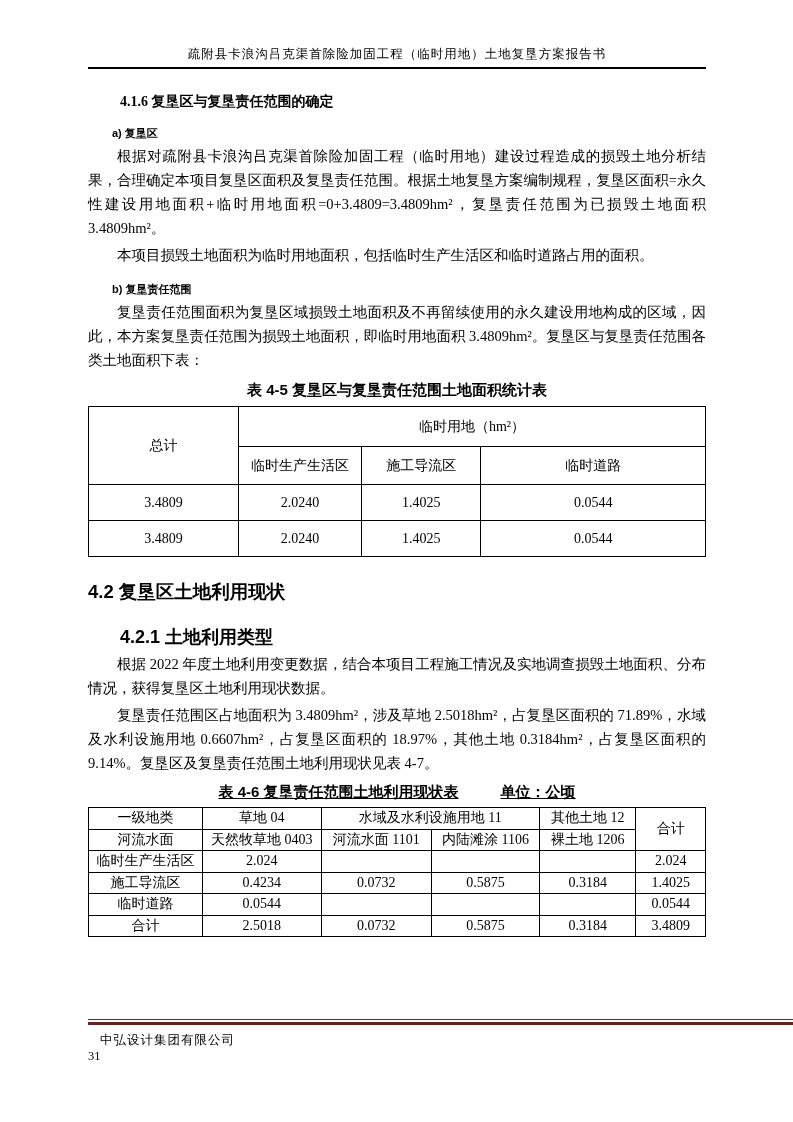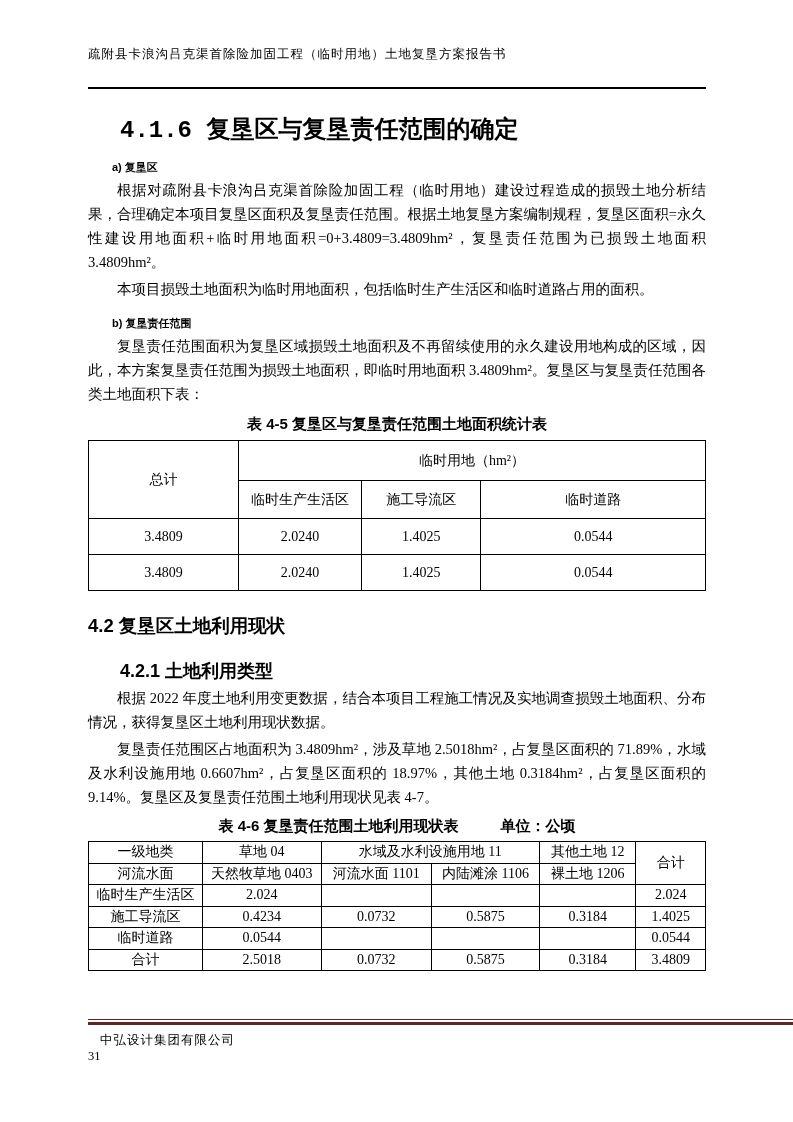--- a/index.html
+++ b/index.html
@@ -3,26 +3,26 @@
 <meta charset="utf-8">
 <style>
   html,body{margin:0;padding:0;}
   body{
     width:793px;height:1122px;position:relative;background:#ffffff;
     font-family:"Liberation Serif","DejaVu Serif",serif;color:#000;
     overflow:hidden;
   }
   .content{position:absolute;left:88px;top:0;width:618px;}
   .doc-header{
-    padding-top:46px;padding-bottom:24px;text-align:left;
+    padding-top:46px;padding-bottom:4px;text-align:center;
     font-size:12.5px;letter-spacing:1px;border-bottom:2px solid #000;
   }
   .h-416{
-    font-family:Liberation Mono, monospace;font-weight:bold;
-    font-size:24px;margin:24px 0 0 32px;
+    font-family:Liberation Serif, serif;font-weight:bold;
+    font-size:14px;margin:24px 0 0 32px;
   }
   .item-heading{
     font-family:"Liberation Sans","DejaVu Sans",sans-serif;font-weight:bold;
     font-size:11px;margin:15px 0 0 24px;
   }
   .para{
     font-size:14.5px;line-height:24px;text-align:justify;
     text-indent:29px;margin:3px 0 0 0;
   }
   .tbl-caption{
@@ -39,21 +39,21 @@
     font-family:"Liberation Sans","DejaVu Sans",sans-serif;font-weight:bold;
     font-size:18.5px;margin:22px 0 0 0;
   }
   .h-421{
     font-family:"Liberation Sans","DejaVu Sans",sans-serif;font-weight:bold;
     font-size:18px;margin:21px 0 0 32px;
   }
   .caption-row{
     display:flex;justify-content:center;gap:42px;
     font-family:"Liberation Sans","DejaVu Sans",sans-serif;font-weight:bold;
-    font-size:15px;margin:8px 0 5px 0;
+    font-size:15px;margin:8px 0 5px 0;text-decoration:underline;
   }
   .t46{font-size:14px;}
   .t46 th,.t46 td{height:18.5px;}
   .doc-footer{position:absolute;left:88px;top:1019px;width:720px;}
   .rule-thin{height:1px;}
   .rule-thick{height:3px;margin-top:2px;}
   .footer-text{position:relative;margin-top:7px;font-size:12.5px;height:18px;}
   .company{position:absolute;left:12px;top:0;letter-spacing:1px;}
   .page-num{position:absolute;left:0;right:0;top:17px;}
 </style>

